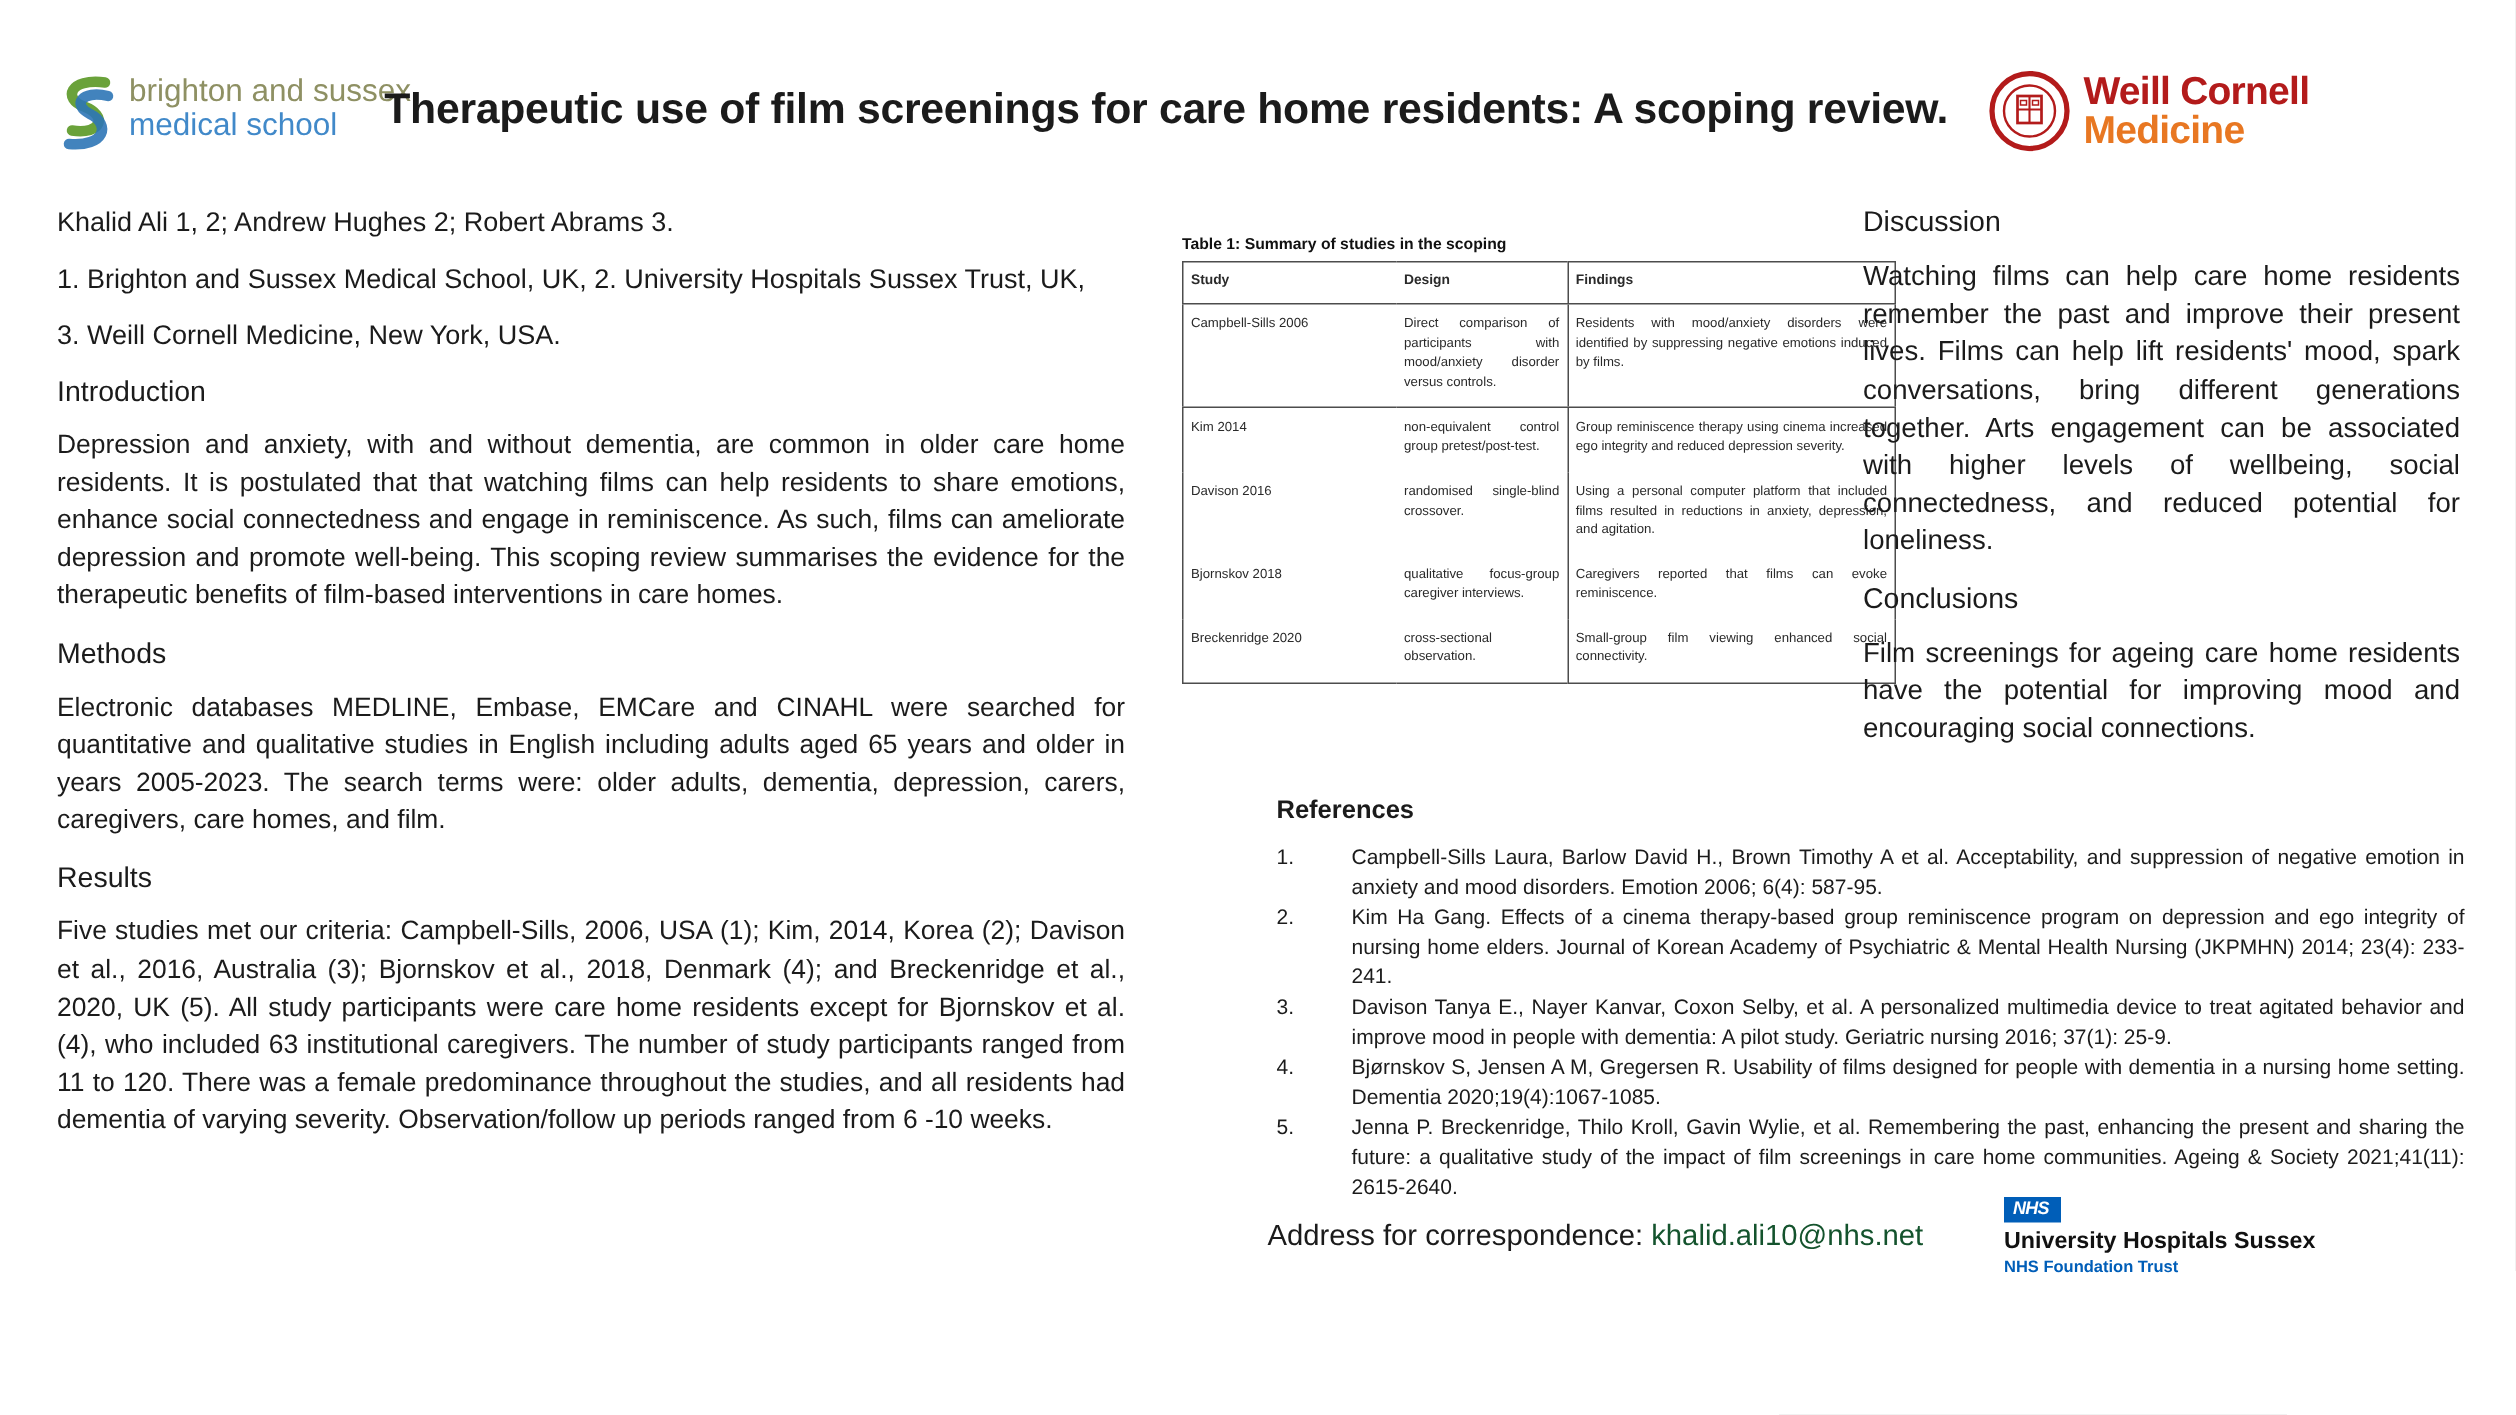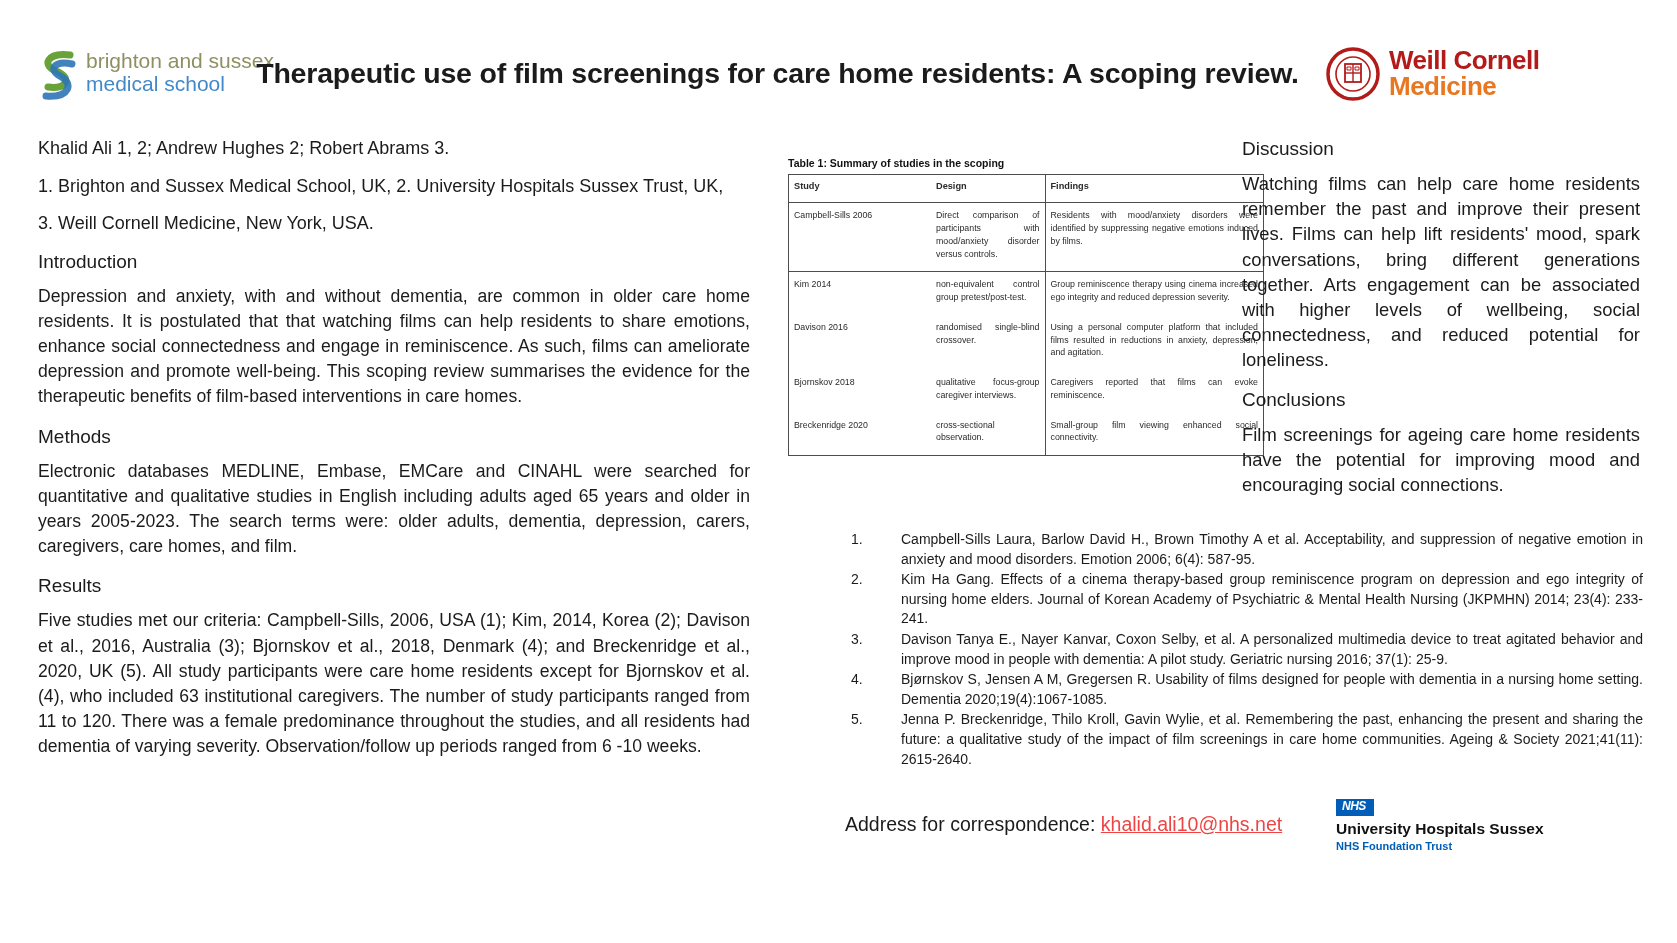--- a/index.html
+++ b/index.html
@@ -42,21 +42,21 @@
   table.studies .col-design { width:24%; }
   table.studies tr.rule td { border-bottom:1px solid #4d4d4d; }
   
   .references { position:absolute; left:851px; top:530px; width:792px; }
   .ref-heading { font-size:17px; font-weight:700; margin-bottom:12px; }
   .ref-item { display:flex; font-size:14px; line-height:19.6px; margin-bottom:1px; }
   .ref-num { width:50px; flex:0 0 50px; }
   .ref-text { text-align:justify; }
   
   .correspondence { position:absolute; left:845px; top:813px; font-size:19.5px; }
-  .email-link { color:#ef4444; text-decoration:underline; cursor:pointer; }
+  .email-link { color:#14532d; cursor:pointer; }
   .nhs-block { position:absolute; left:1336px; top:796px; }
   .nhs-box { display:inline-block; background:#005eb8; color:#fff; font-style:italic; font-weight:700;
              font-size:12px; padding:1px 8px 3px 6px; line-height:1.1; letter-spacing:-0.5px; }
   .nhs-line1 { font-size:15.5px; font-weight:700; color:#111; margin-top:4px; }
   .nhs-line2 { font-size:11px; font-weight:700; color:#005eb8; margin-top:2px; }
 </style>
 </head>
 <body>
 
 <div class="poster">
@@ -150,20 +150,21 @@
 
   <div class="right-col">
     <div class="sec-heading" style="margin-top:0;">Discussion</div>
     <div class="body-par">Watching films can help care home residents remember the past and improve their present lives. Films can help lift residents' mood, spark conversations, bring different generations together. Arts engagement can be associated with higher levels of wellbeing, social connectedness, and reduced potential for loneliness.</div>
 
     <div class="sec-heading">Conclusions</div>
     <div class="body-par">Film screenings for ageing care home residents have the potential for improving mood and encouraging social connections.</div>
   </div>
 
   <div class="references">
+    <div class="ref-heading">References</div>
     <div class="ref-item">
       <span class="ref-num">1.</span>
       <span class="ref-text">Campbell-Sills Laura, Barlow David H., Brown Timothy A et al. Acceptability, and suppression of negative emotion in anxiety and mood disorders. Emotion 2006; 6(4): 587-95.</span>
     </div>
     <div class="ref-item">
       <span class="ref-num">2.</span>
       <span class="ref-text">Kim Ha Gang. Effects of a cinema therapy-based group reminiscence program on depression and ego integrity of nursing home elders. Journal of Korean Academy of Psychiatric &amp; Mental Health Nursing (JKPMHN) 2014; 23(4): 233-241.</span>
     </div>
     <div class="ref-item">
       <span class="ref-num">3.</span>

